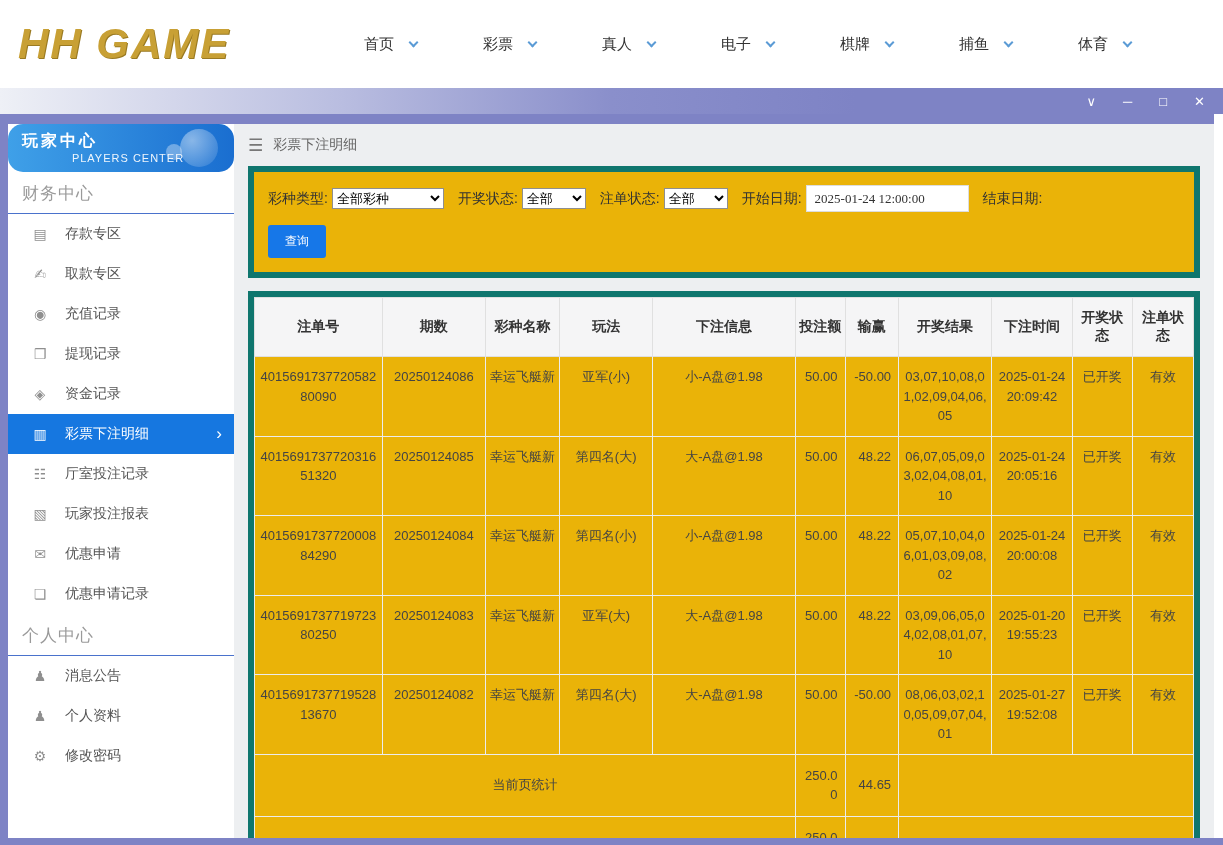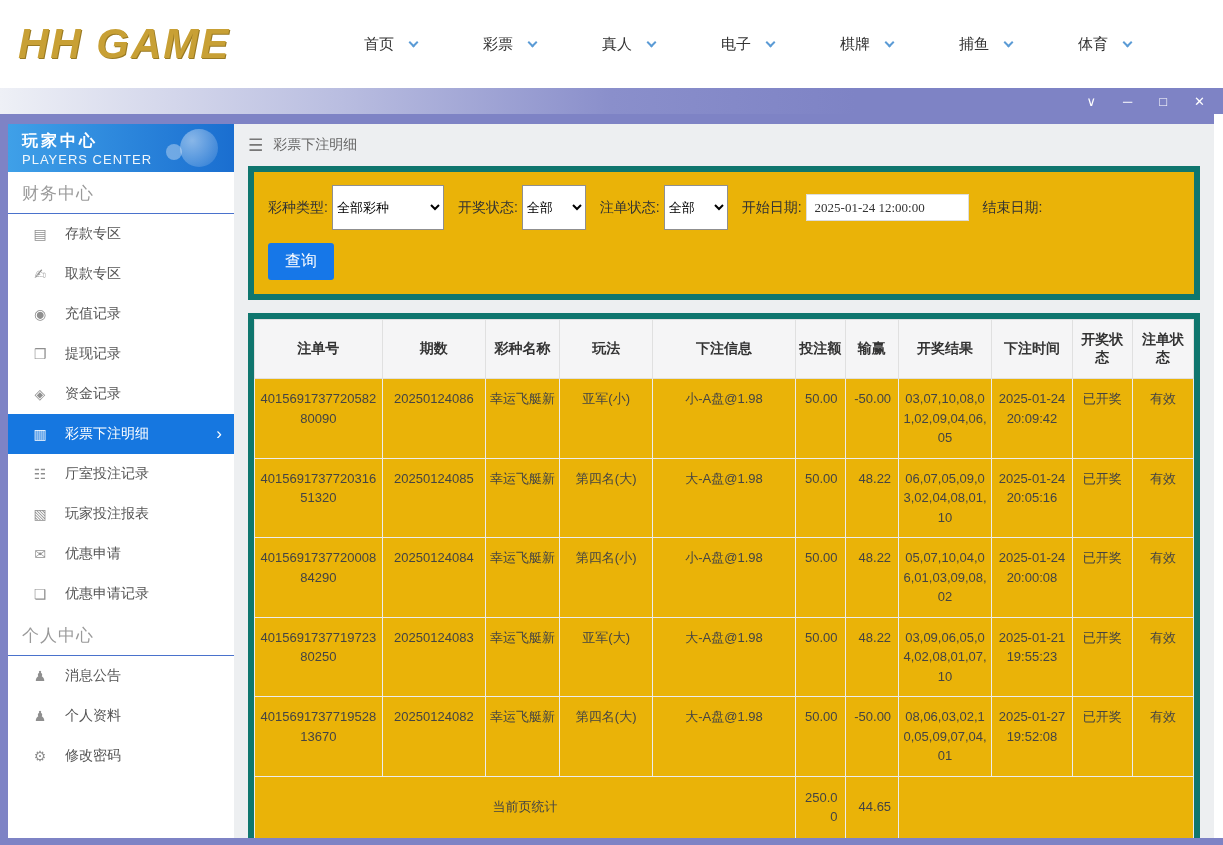--- a/index.html
+++ b/index.html
@@ -21,23 +21,23 @@
   .win-btn { color:#fff; font-size:13px; line-height:1; cursor:pointer; }
 
   
   .app-frame { height:731px; background:#7e83c5; padding:10px 9px 7px 8px; position:relative; }
   .app-frame::after { content:''; position:absolute; top:0; right:0; width:9px; height:calc(100% - 7px); background:#fff; }
   .app-body { display:flex; height:714px; background:#edeff1; position:relative; z-index:1; }
 
   
   .sidebar { width:226px; background:#fff; flex-shrink:0; overflow:hidden; }
   .sidebar-header { height:48px; background:linear-gradient(90deg,#3fa0e8,#1a6ed0); color:#fff;
-                    padding:7px 0 0 14px; position:relative; overflow:hidden; }
+                    padding:7px 0 0 14px; position:relative; overflow:hidden;border-radius:15px; }
   .sidebar-header .t { font-size:16px; font-weight:bold; letter-spacing:3px; }
-  .sidebar-header .s { font-size:13px; letter-spacing:1px; opacity:.92; }
+  .sidebar-header .s { font-size:11px; letter-spacing:1px; opacity:.92;text-align:center; }
   .globe { position:absolute; right:16px; top:5px; width:38px; height:38px; border-radius:50%;
            background:radial-gradient(circle at 32% 30%, rgba(255,255,255,.85), rgba(255,255,255,.1)); opacity:.55; }
   .globe2 { position:absolute; right:52px; top:20px; width:16px; height:16px; border-radius:50%;
             background:rgba(255,255,255,.35); }
   .section-title { padding:10px 14px 8px; font-size:17px; color:#9a9a9a; border-bottom:1px solid #4a72cc; letter-spacing:1px; }
   .side-item { height:40px; display:flex; align-items:center; padding:0 12px 0 24px; gap:17px;
                font-size:14px; color:#555; cursor:pointer; }
   .side-item .ic { width:16px; text-align:center; color:#8f8f8f; font-size:14px; }
   .side-item.active { background:#1677e0; color:#fff; }
   .side-item.active .ic { color:#fff; }
@@ -46,28 +46,28 @@
 
   
   .content { flex:1; padding:0 14px; overflow:hidden; }
   .breadcrumb { height:42px; display:flex; align-items:center; gap:10px; color:#666; font-size:14px; }
   .breadcrumb .burger { color:#777; font-size:17px; }
   .panel { background:#eab308; border:6px solid #0f766e; }
 
   .filter-panel { padding:13px 14px 14px; margin-bottom:13px; }
   .filter-row { display:flex; align-items:center; font-size:14px; color:#333; white-space:nowrap; }
   .flabel { margin:0 4px 0 0; }
-  .filter-row select { height:45px; border:1px solid #8f8f8f; background:#fff; font-size:13px; margin-right:14px;
+  .filter-row select { height:21px; border:1px solid #8f8f8f; background:#fff; font-size:13px; margin-right:14px;
                        font-family:"Liberation Sans","DejaVu Sans",sans-serif; }
   .sel-wide { width:112px; }
   .sel-small { width:64px; }
   .date-input { width:163px; height:27px; border:1px solid #ddd; padding:0 8px; font-size:13px; color:#333;
                 margin-right:14px; font-family:Liberation Serif, serif; }
   .btn-query { margin-top:13px; background:#1677e8; color:#fff; border:none; border-radius:3px;
-               padding:8px 17px; font-size:16px; cursor:pointer; font-family:"Liberation Sans","DejaVu Sans",sans-serif; }
+               padding:8px 17px; font-size:12px; cursor:pointer; font-family:"Liberation Sans","DejaVu Sans",sans-serif; }
 
   table { width:100%; border-collapse:collapse; table-layout:fixed; }
   th { background:#f5f5f6; border:1px solid #e0e0e0; font-size:14px; font-weight:bold; color:#333; padding:11px 3px; }
   td { border:1px solid #ececec; font-size:13px; color:#444; text-align:center; padding:10px 3px;
        vertical-align:top; line-height:1.5; overflow-wrap:break-word; }
   td.brk { word-break:break-all; }
   td.num { text-align:right; padding-right:7px; }
   tfoot td { vertical-align:middle; padding:11px 3px; }
 </style>
 </head>
@@ -283,21 +283,21 @@
               </tr>
               <tr>
                 <td class="brk">401569173771972380250</td>
                 <td>20250124083</td>
                 <td>幸运飞艇新</td>
                 <td>亚军(大)</td>
                 <td>大-A盘@1.98</td>
                 <td class="num">50.00</td>
                 <td class="num">48.22</td>
                 <td class="brk">03,09,06,05,04,02,08,01,07,10</td>
-                <td>2025-01-21 19:55:23</td>
+                <td>2025-01-20 19:55:23</td>
                 <td>已开奖</td>
                 <td>有效</td>
               </tr>
               <tr>
                 <td class="brk">401569173771952813670</td>
                 <td>20250124082</td>
                 <td>幸运飞艇新</td>
                 <td>第四名(大)</td>
                 <td>大-A盘@1.98</td>
                 <td class="num">50.00</td>

